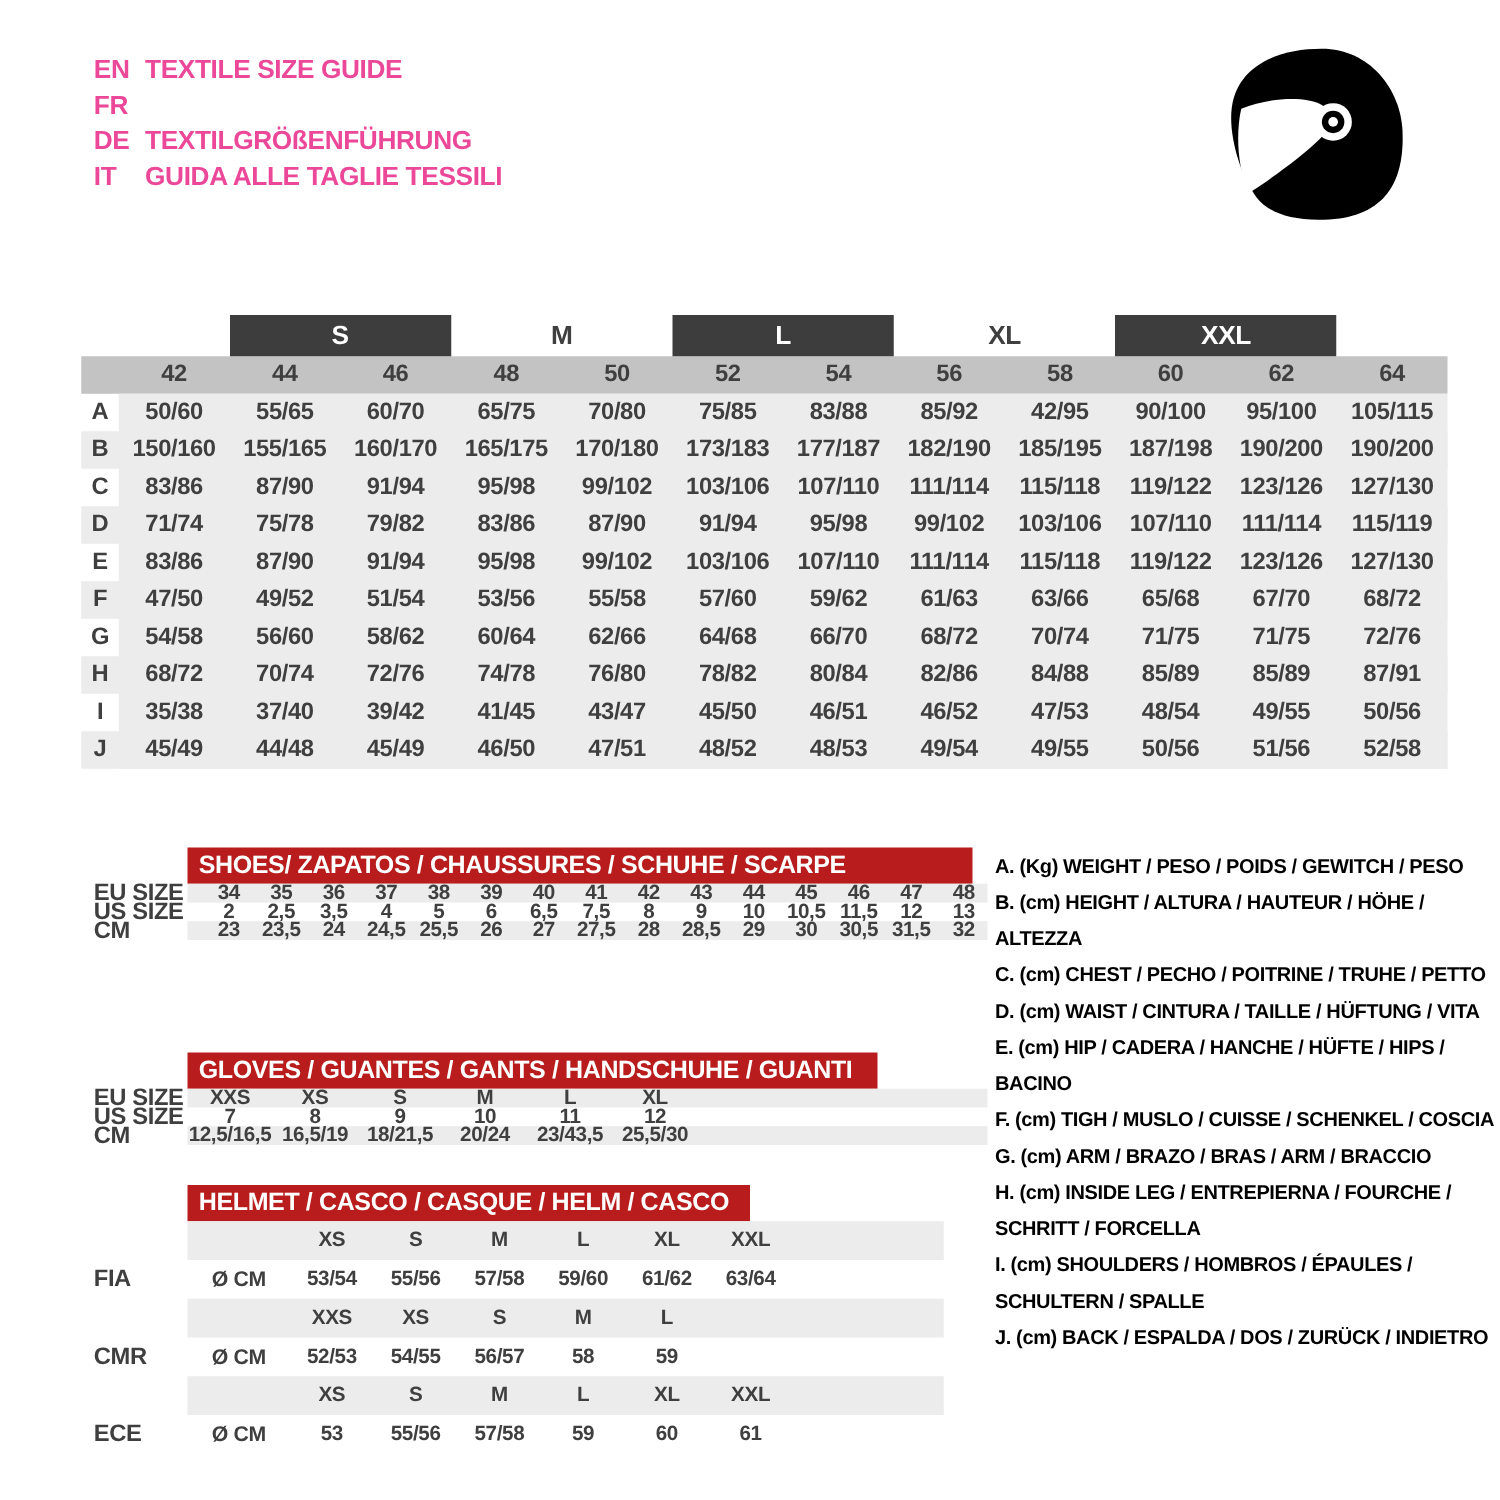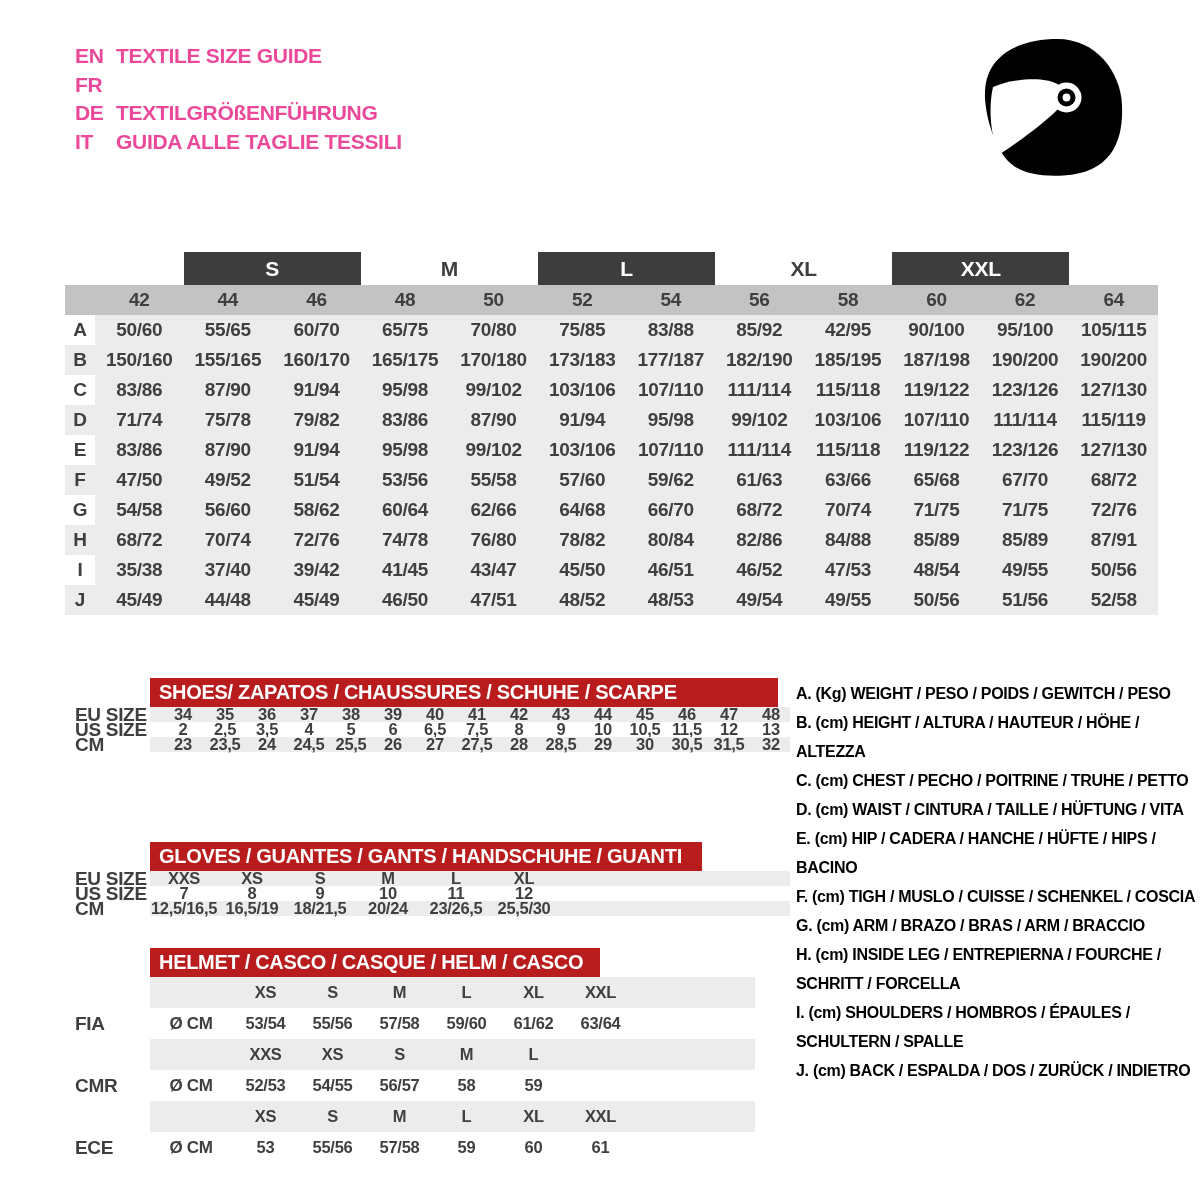--- a/index.html
+++ b/index.html
@@ -416,21 +416,21 @@
           </div>
         </div>
 
         <div class="srow">
           <div class="side-label">CM</div>
           <div class="area">
             <span class="cell">12,5/16,5</span>
             <span class="cell">16,5/19</span>
             <span class="cell">18/21,5</span>
             <span class="cell">20/24</span>
-            <span class="cell">23/26,5</span>
+            <span class="cell">23/43,5</span>
             <span class="cell">25,5/30</span>
           </div>
         </div>
       </div>
   </section>
 
   <section class="sub" id="helmet-sec">
     <div class="sub-bar">HELMET / CASCO / CASQUE / HELM / CASCO</div>
     <div>
 

